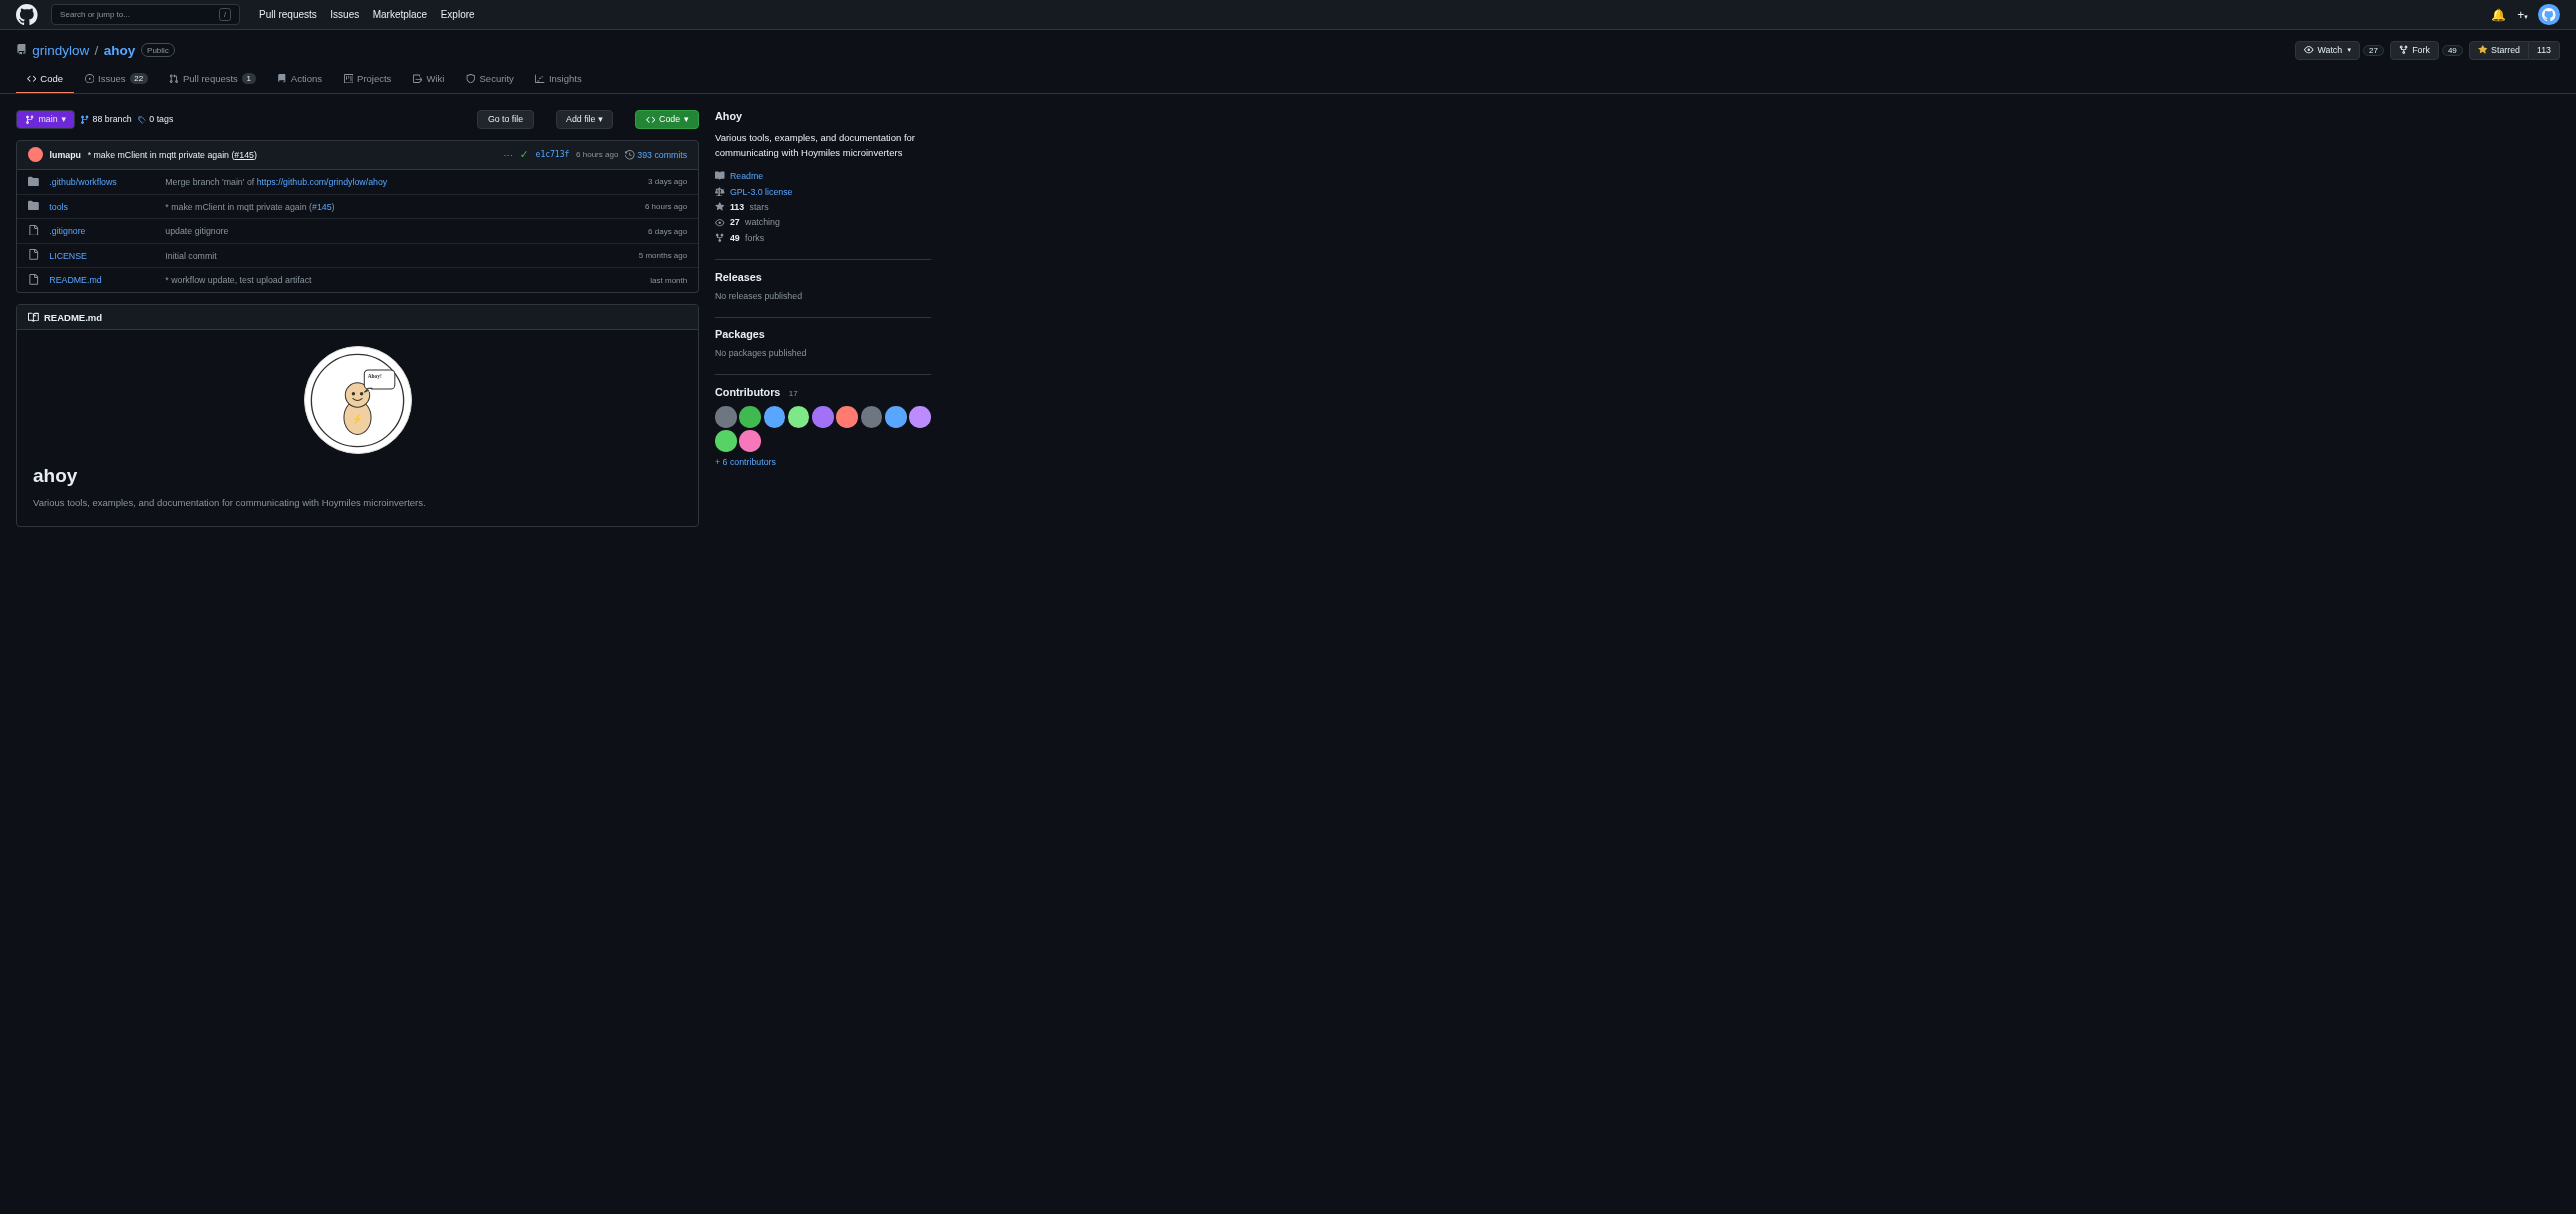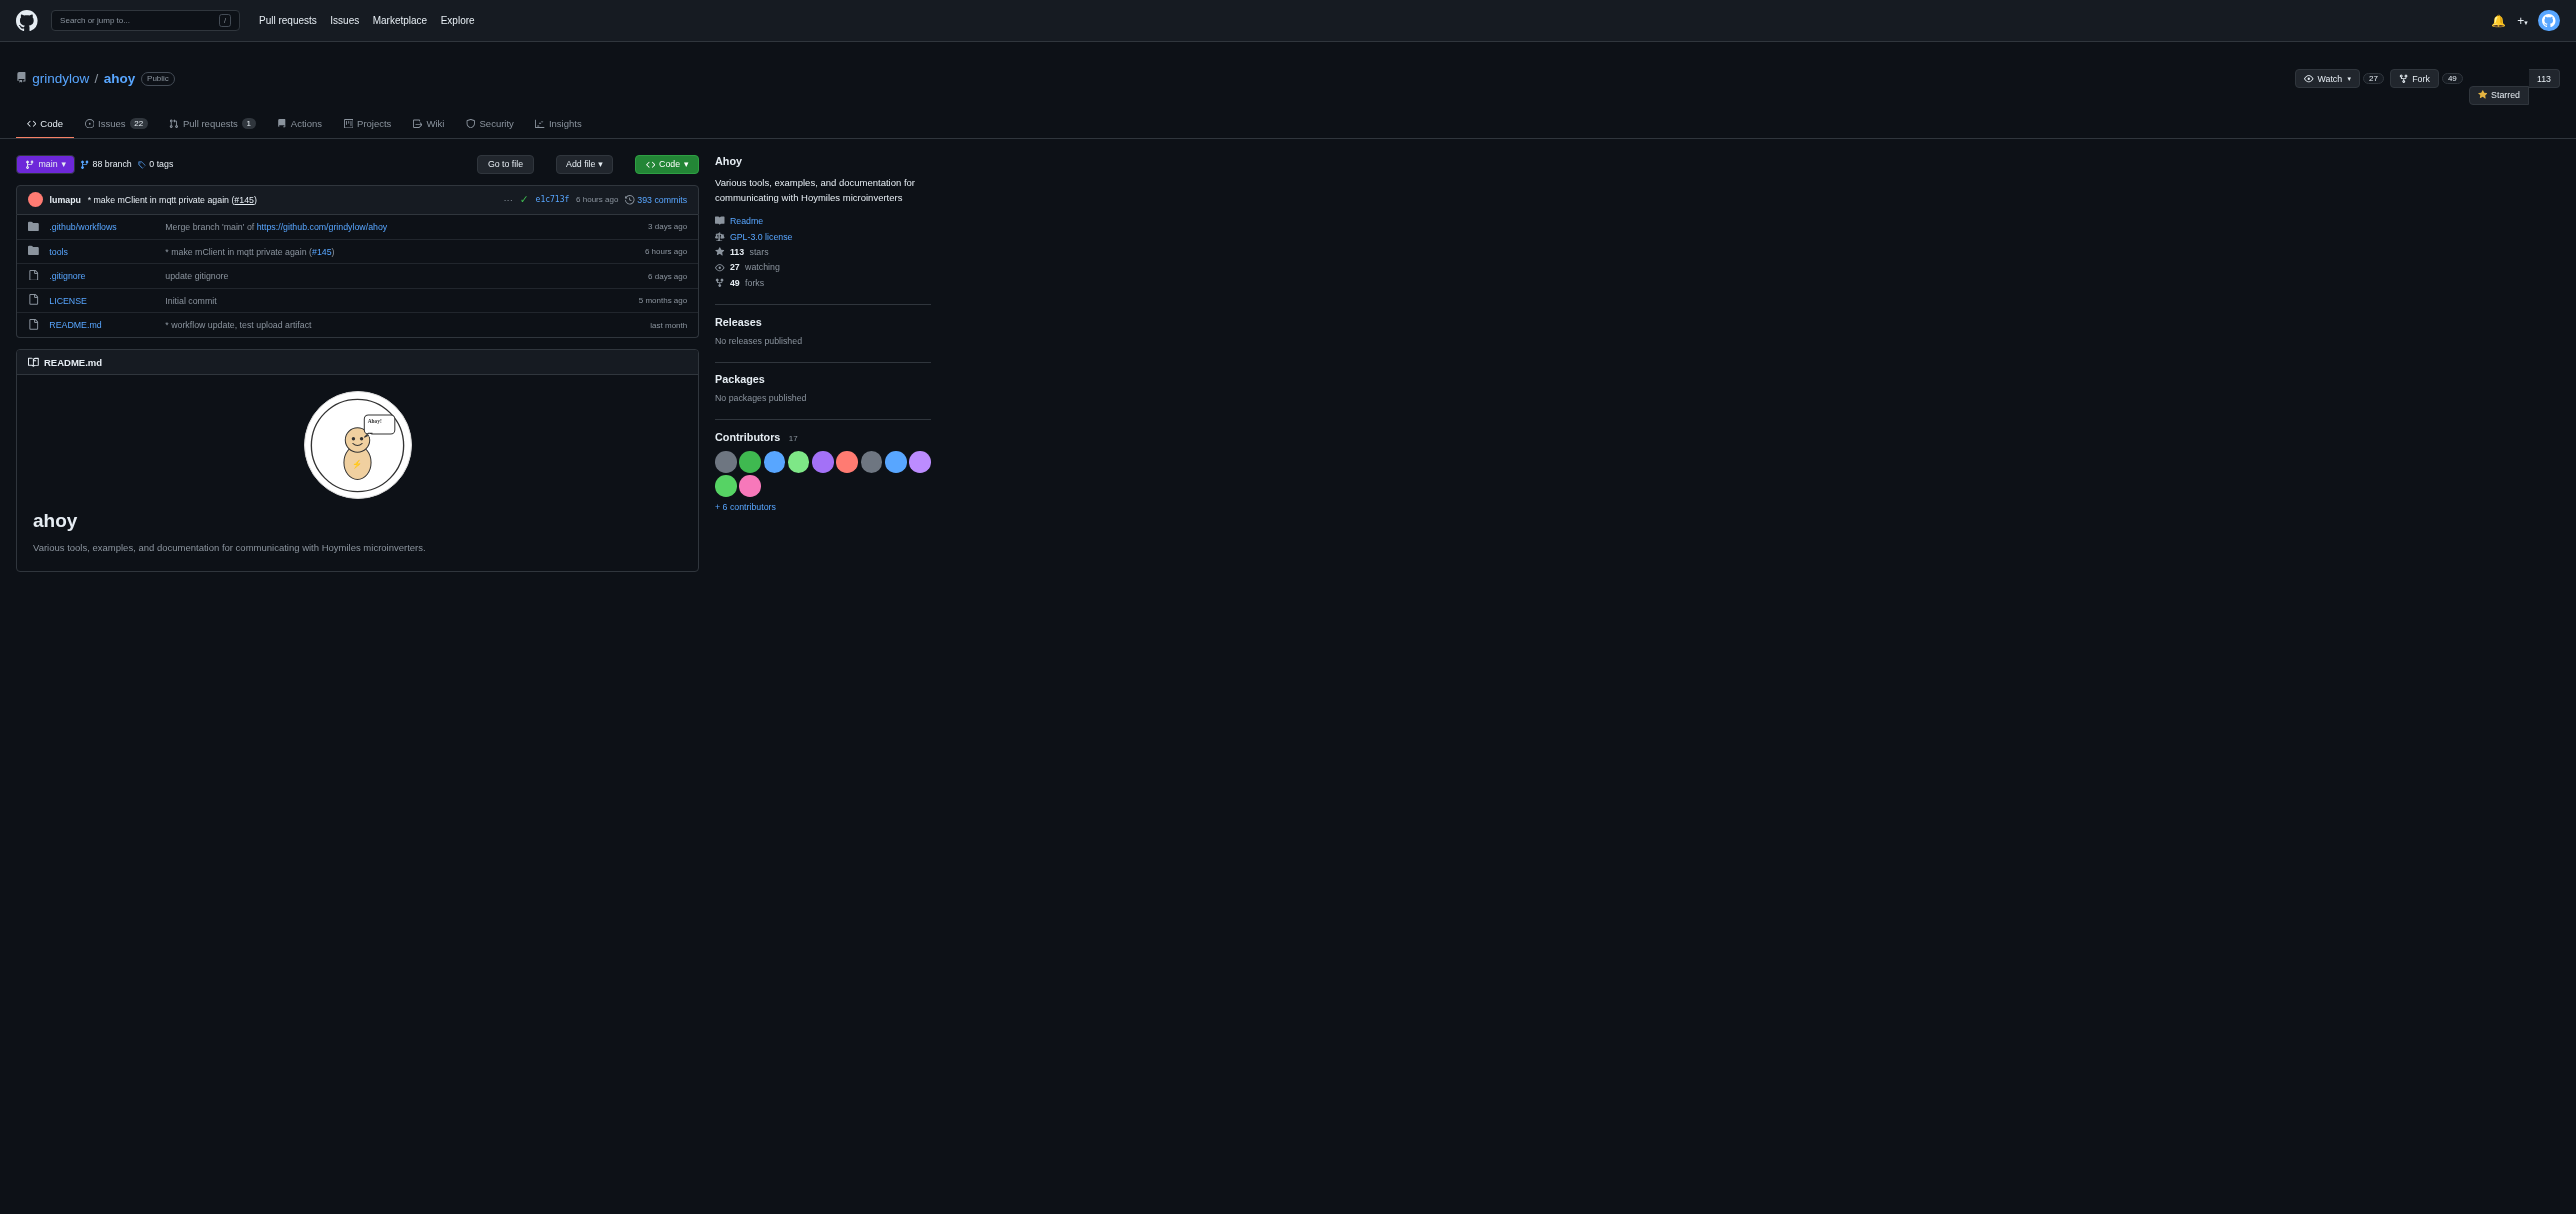--- a/index.html
+++ b/index.html
@@ -1,38 +1,38 @@
 <!DOCTYPE html>
 <html style="font-size:10.8px"><head>
   <meta charset="utf-8">
   <style>
     * { box-sizing: border-box; margin: 0; padding: 0; }
     body { background: #0d1117; color: #e6edf3; font-family: -apple-system, BlinkMacSystemFont, "Segoe UI", Helvetica, Arial, sans-serif; font-size: 9.5px; }
 
     
-    .topnav { background: #161b22; border-bottom: 0.7px solid #30363d; display: flex; align-items: center; padding: 0 16px; height: 42px; gap: 13.5px; }
+    .topnav { background: #161b22; border-bottom: 0.7px solid #30363d; display: flex; align-items: center; padding: 0 16px; height: 30px; gap: 13.5px; }
     .topnav-search { background: #0d1117; border: 0.7px solid #30363d; border-radius: 4px; color: #8b949e; padding: 3.4px 8px; width: 189px; display: flex; align-items: center; justify-content: space-between; cursor: text; }
     .topnav-search span { font-size: 8px; color: #8b949e; }
     .topnav-links { display: flex; gap: 13.5px; margin-left: 5.4px; }
     .topnav-links a { color: #e6edf3; text-decoration: none; font-size: 10px; font-weight: 500; }
     .topnav-right { margin-left: auto; display: flex; align-items: center; gap: 10.8px; }
     .topnav-icon { color: #e6edf3; font-size: 12px; cursor: pointer; }
     .topnav-avatar { width: 21.6px; height: 21.6px; border-radius: 50%; background: #58a6ff; display: flex; align-items: center; justify-content: center; font-size: 9.5px; cursor: pointer; }
 
     
     .repo-header { padding: 10.8px 16px 0; display: flex; align-items: center; gap: 5.4px; flex-wrap: wrap; }
     .repo-header-left { display: flex; align-items: center; gap: 5.4px; }
     .repo-owner { color: #58a6ff; text-decoration: none; font-size: 13.5px; }
     .repo-slash { color: #8b949e; font-size: 13.5px; }
     .repo-name { color: #58a6ff; text-decoration: none; font-size: 13.5px; font-weight: 600; }
     .repo-badge { border: 0.7px solid #444c56; border-radius: 13.5px; padding: 1.4px 5.4px; font-size: 8px; color: #8b949e; }
     .repo-actions { margin-left: auto; display: flex; align-items: center; gap: 5.4px; }
     .action-btn { background: #21262d; border: 0.7px solid #30363d; border-radius: 4px; color: #e6edf3; padding: 3.4px 8px; font-size: 8.8px; cursor: pointer; display: flex; align-items: center; gap: 4px; text-decoration: none; }
     .action-btn-count { background: #161b22; border: 0.7px solid #30363d; border-radius: 13.5px; padding: 0 5.4px; font-size: 8px; margin-left: 2.7px; }
-    .star-btn { background: #21262d; border: 0.7px solid #30363d; border-radius: 4px 0 0 4px; color: #e6edf3; padding: 3.4px 8px; font-size: 8.8px; cursor: pointer; display: flex; align-items: center; gap: 4px; margin-top: 33px; }
+    .star-btn { background: #21262d; border: 0.7px solid #30363d; border-radius: 4px 0 0 4px; color: #e6edf3; padding: 3.4px 8px; font-size: 8.8px; cursor: pointer; display: flex; align-items: center; gap: 4px; }
     .star-btn-count { background: #21262d; border: 0.7px solid #30363d; border-left: none; border-radius: 0 4px 4px 0; color: #e6edf3; padding: 3.4px 8px; font-size: 8.8px; cursor: pointer; }
 
     
     .repo-tabs { border-bottom: 0.7px solid #30363d; padding: 0 16px; display: flex; gap: 0; margin-top: 5.4px; }
     .tab { padding: 8px 10.8px; color: #8b949e; text-decoration: none; font-size: 9.5px; display: flex; align-items: center; gap: 4px; border-bottom: 1.4px solid transparent; cursor: pointer; }
     .tab.active { color: #e6edf3; border-bottom: 1.4px solid #f78166; }
     .tab-badge { background: #30363d; border-radius: 13.5px; padding: 0.7px 4.7px; font-size: 8px; color: #e6edf3; }
 
     
     .main-content { display: flex; gap: 16px; padding: 16px; max-width: 947px; }

